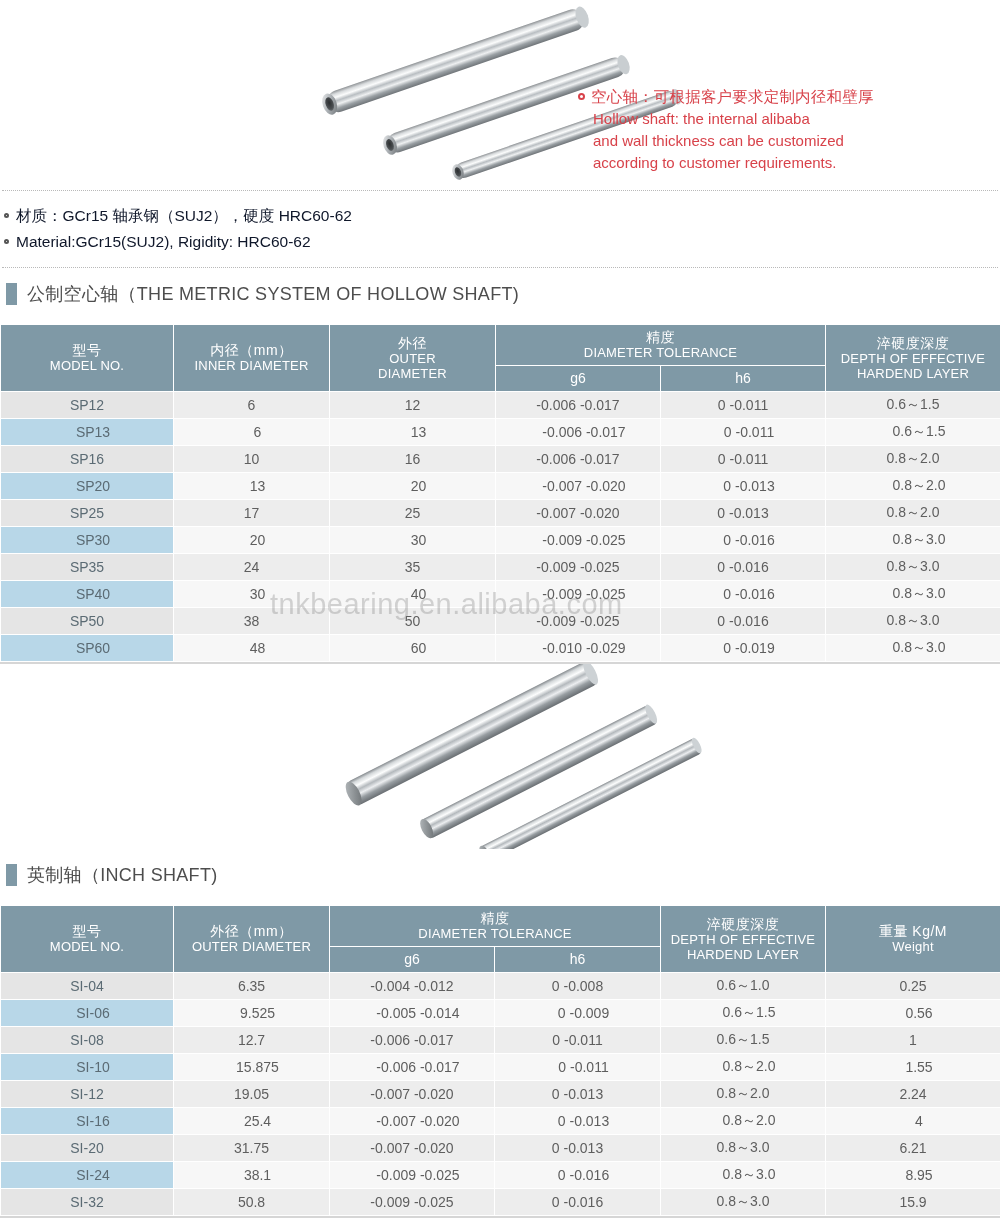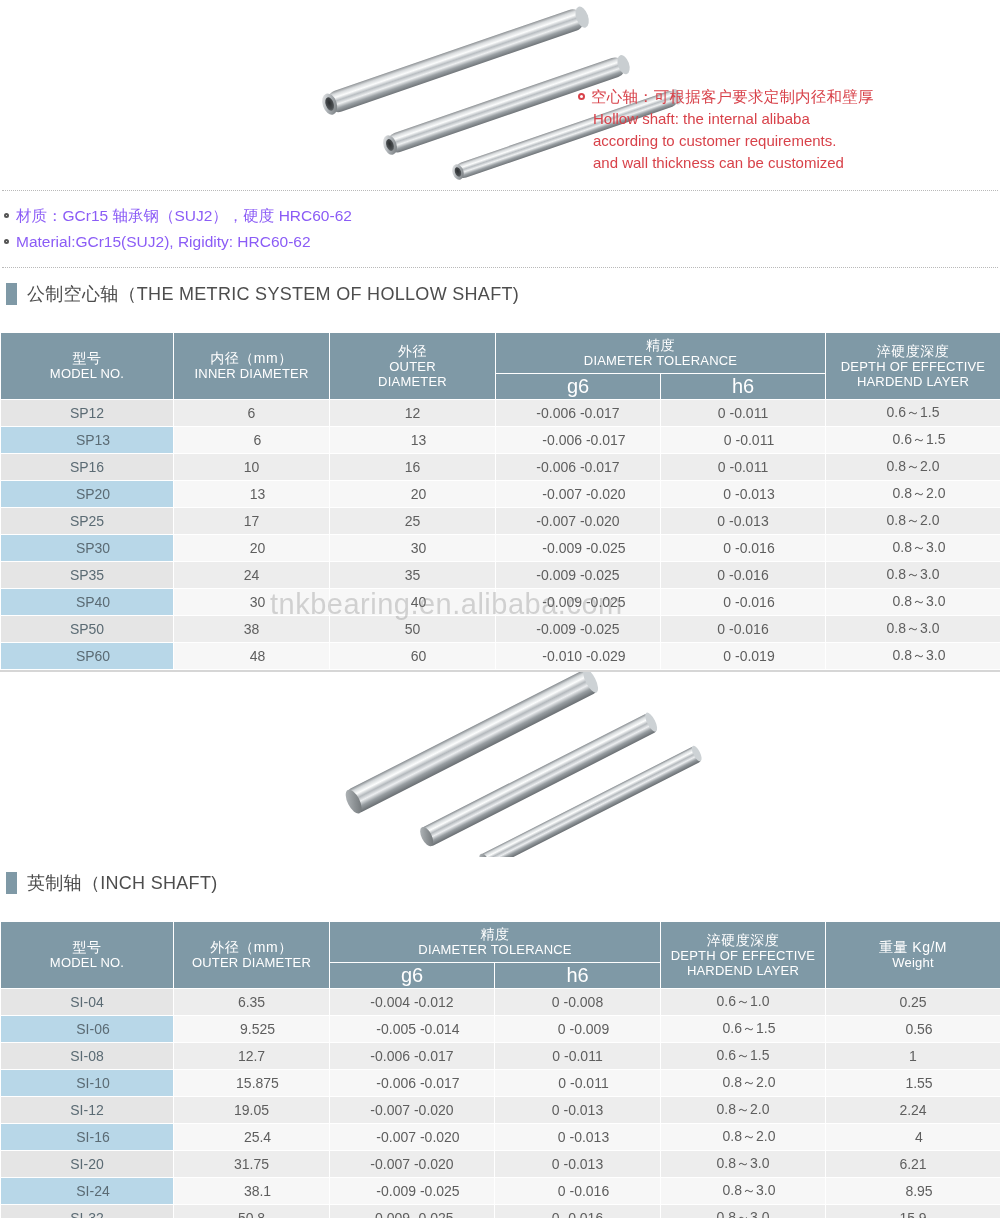--- a/index.html
+++ b/index.html
@@ -48,39 +48,39 @@
     height: 0;
     border-top: 1px dotted #b9b9b9;
     margin: 0 2px;
   }
   .spec-list {
     padding: 12px 0 12px 4px;
   }
   .spec-line {
     font-size: 15.5px;
     line-height: 26px;
-    color: #8b5cf6;
+    color: #0f172a;
     white-space: nowrap;
   }
   .bullet-ring-gray {
     display: inline-block;
     width: 5px; height: 5px;
     border: 2px solid #555;
     border-radius: 50%;
     vertical-align: middle;
     margin-right: 7px;
     margin-top: -3px;
   }
 
   
   .section-heading {
     display: flex;
     align-items: center;
     gap: 10px;
-    padding: 14px 0 26px 6px;
+    padding: 14px 0 18px 6px;
   }
   .section-mark {
     width: 11px;
     height: 22px;
     background: #7f99a6;
     flex: none;
   }
   .section-title {
     font-size: 18px;
     color: #4d4d4d;
@@ -102,21 +102,21 @@
   table.spec-table thead th {
     background: #7f99a6;
     color: #ffffff;
     font-weight: normal;
     padding: 5px 2px;
     line-height: 15px;
   }
   thead th .cn { display: block; font-size: 14px; letter-spacing: .5px; }
   thead th .en { display: block; font-size: 13px; letter-spacing: .2px; }
   thead th .en2 { display: block; font-size: 13px; letter-spacing: .2px; }
-  thead th.sub { font-size: 20px; padding: 4px 2px; }
+  thead th.sub { font-size: 14px; padding: 4px 2px; }
 
   table.spec-table tbody td {
     font-size: 14px;
     color: #5e5e5e;
     height: 27px;
     padding: 1px 3px;
   }
   tbody tr.odd td  { background: #ededed; }
   tbody tr.even td { background: #f7f7f7; padding-left: 15px; }
   tbody tr.odd  td.model { background: #e5e5e5; color: #5b6b74; }
@@ -188,22 +188,22 @@
       <ellipse cx="689" cy="172" rx="4.5" ry="8" fill="#c9ced1"></ellipse>
     </g>
   </svg>
 
   <div class="callout">
     <div>
       <span class="bullet-ring"></span><span class="cn">空心轴：可根据客户要求定制内径和壁厚</span>
     </div>
     <div class="callout-lines">
       <span class="en">Hollow shaft: the internal alibaba</span>
+      <span class="en">and wall thickness can be customized</span>
       <span class="en">according to customer requirements.</span>
-      <span class="en">and wall thickness can be customized</span>
     </div>
   </div>
 </div>
 
 <div class="dotted-rule"></div>
 <div class="spec-list">
   <div class="spec-line">
     <span class="bullet-ring-gray"></span><span>材质：GCr15 轴承钢（SUJ2），硬度 HRC60-62</span>
   </div>
   <div class="spec-line">

